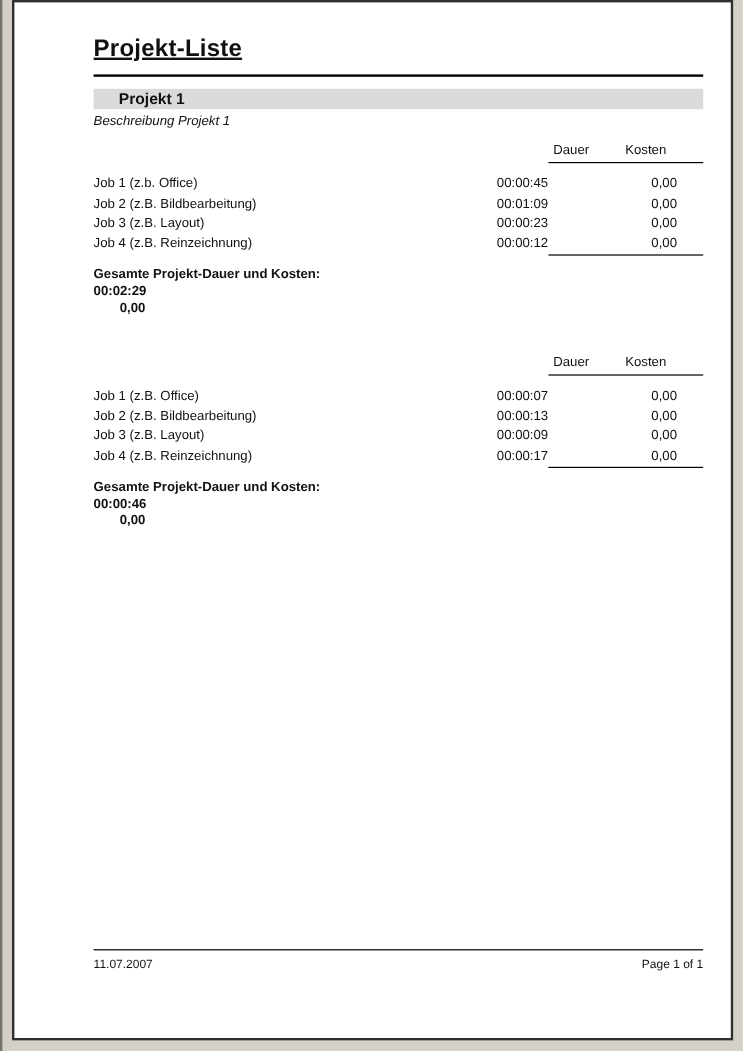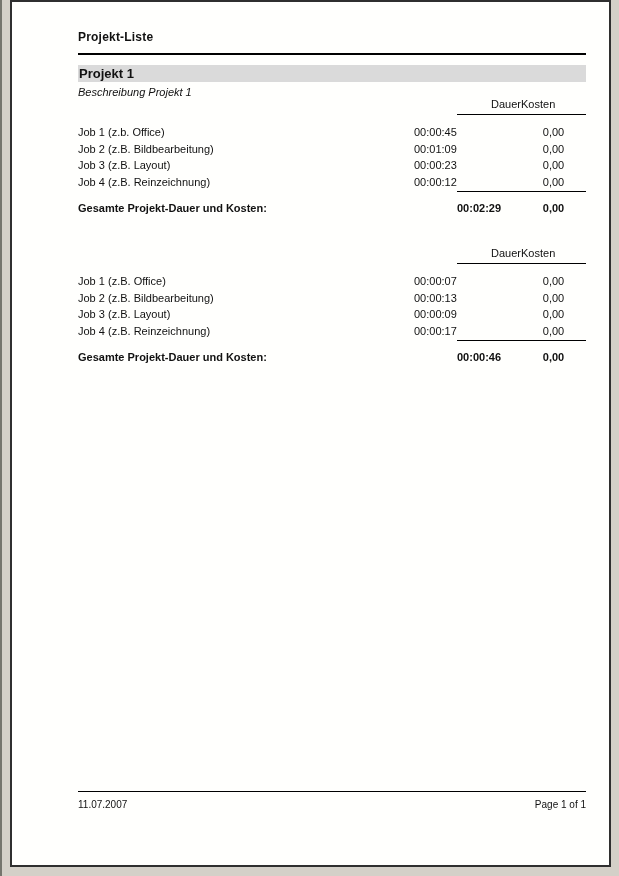--- a/index.html
+++ b/index.html
@@ -19,48 +19,50 @@
     position: absolute;
     left: 10px; top: 0;
     width: 601px; height: 867px;
     background: #fffffd;
     border: 2px solid #2f2f2f;
   }
   .content {
     padding: 28px 23px 0 66px;
   }
   .report-title {
-    font-size: 12px;
+    font-size: 20px;
     font-weight: bold;
     letter-spacing: 0.2px;
+    text-decoration: underline;
   }
   .title-rule { height: 2px; background: #000; margin-top: 9px; }
 
   .section { margin-top: 10px; }
   .section + .section { margin-top: 32px; }
 
   .section-bar {
     background: #dadada;
     font-size: 13px;
     font-weight: bold;
-    padding: 2px 4px 2px 1px;
+    padding: 2px 4px 2px 21px;
     line-height: 13px;
   }
   .section-desc {
     font-style: italic;
     font-size: 11px;
     margin-top: 4px;
     line-height: 12px;
   }
   .cols-header {
     display: flex;
     justify-content: flex-end;
-    margin-top: 0;
+    margin-top: 12px;
     font-size: 11px;
     line-height: 12px;
+    gap: 30px;
   }
   .col-dauer  { width: 64px; text-align: right; }
   .col-kosten { width: 65px; text-align: left; }
   .cols-rule, .total-rule {
     margin-left: auto;
     width: 129px;
     height: 1px;
     background: #000;
   }
   .cols-rule { margin-top: 4px; }
@@ -78,20 +80,21 @@
   .row-kosten { width: 65px; text-align: center; }
   .desc-row .row-label { font-style: italic; }
   .total-rule { margin-top: 1px; }
   .total-row {
     display: flex;
     align-items: baseline;
     font-size: 11px;
     font-weight: bold;
     margin-top: 9px;
     line-height: 14px;
+    flex-direction: column;
   }
   .footer {
     position: absolute;
     left: 66px; right: 23px;
     top: 789px;
   }
   .footer-rule { height: 1px; background: #000; }
   .footer-text {
     display: flex;
     justify-content: space-between;

